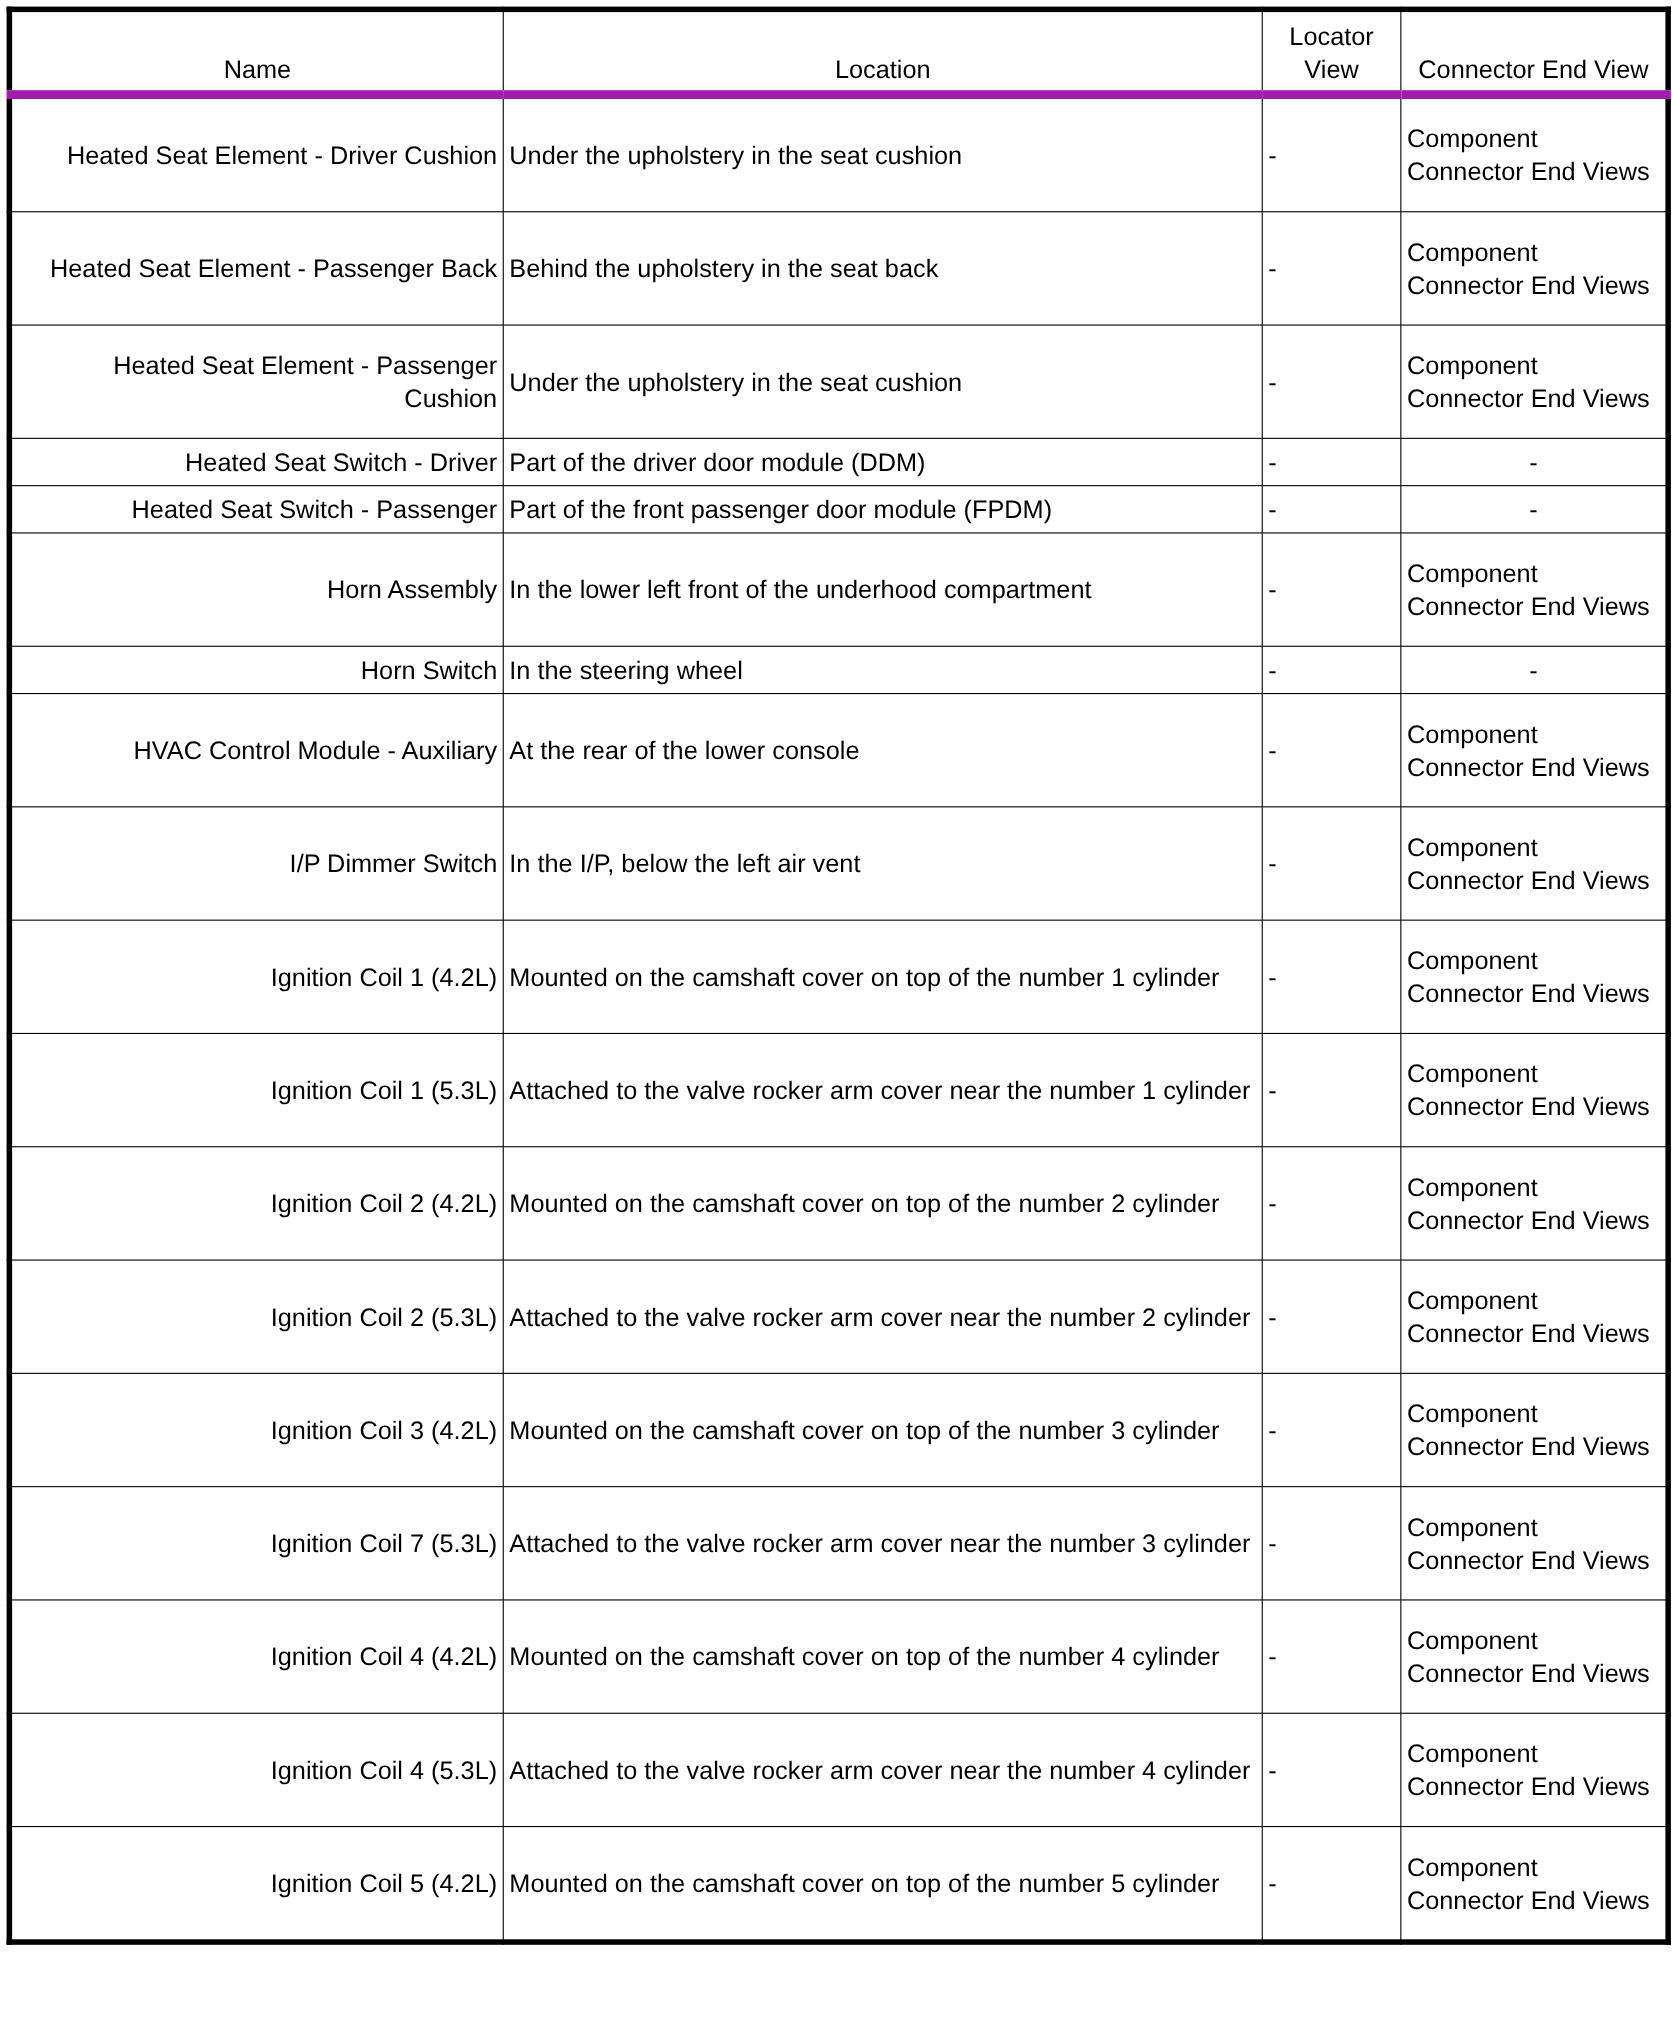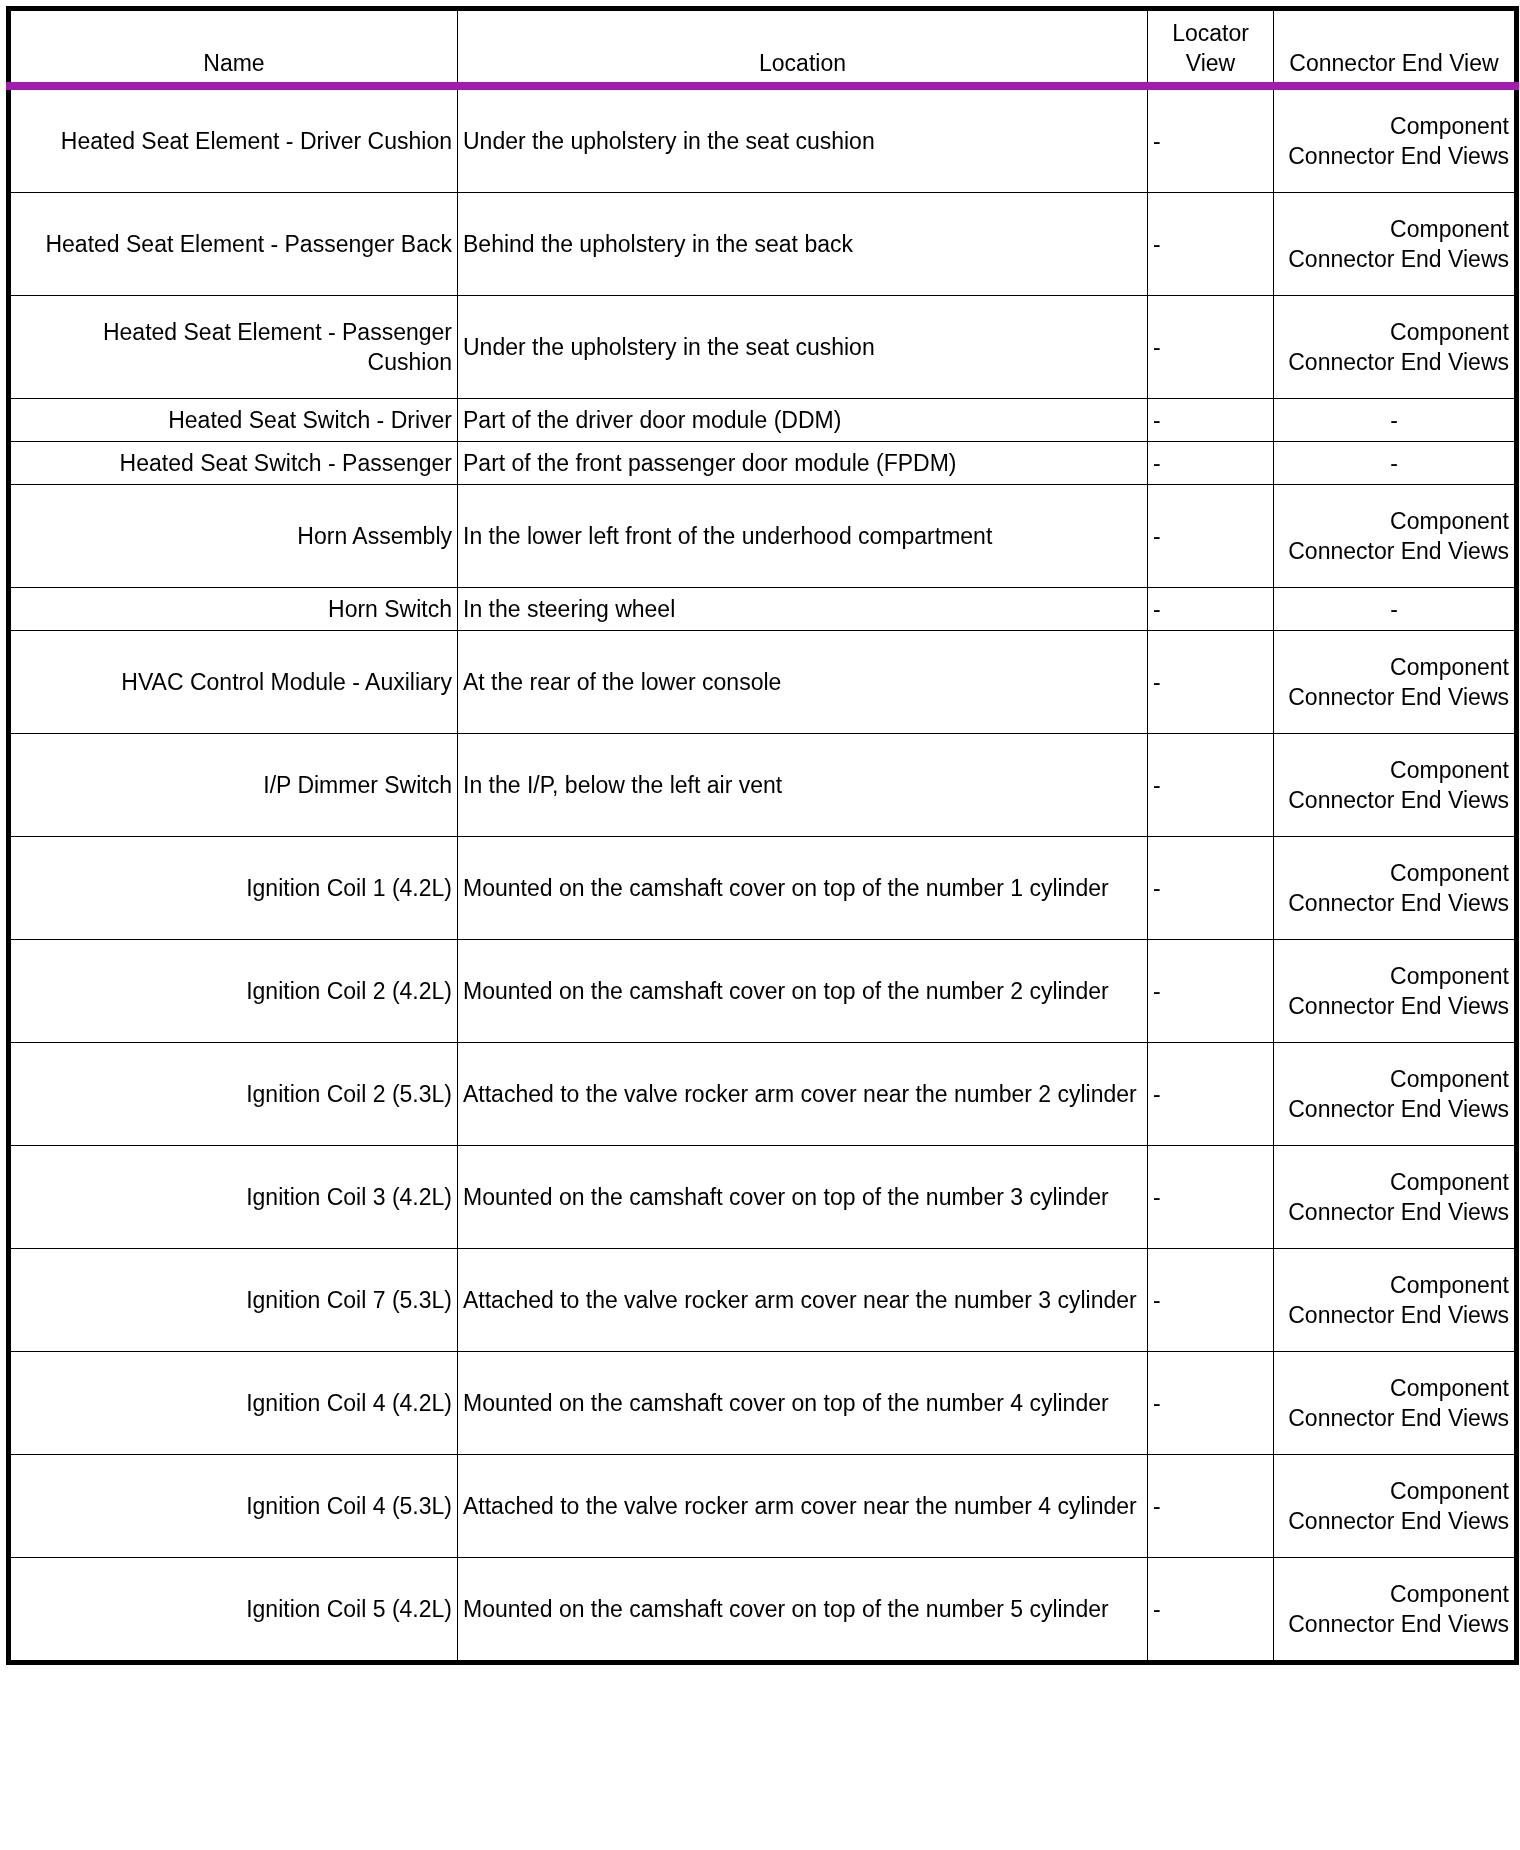--- a/index.html
+++ b/index.html
@@ -28,21 +28,21 @@
     height: 67px;
     border-bottom: 8px solid #a21caf;
   }
   col.c-name { width: 449px; }
   col.c-loc { width: 690px; }
   col.c-locv { width: 126px; }
   col.c-conn { width: 243px; }
   td.name { text-align: right; }
   td.loc { text-align: left; margin-left: 20px; }
   td.locv { text-align: left; }
-  td.conn { text-align: right; }
+  td.conn { text-align: left; }
   td.conn.dash { text-align: center; }
   tr.tall td { height: 102px; }
   tr.short td { height: 42px; }
 </style>
 </head>
 <body>
 
 <table class="grid">
   <colgroup>
     <col class="c-name">
@@ -113,20 +113,26 @@
         <td class="locv">-</td>
         <td class="conn">Component Connector End Views</td>
       </tr>
       <tr class="tall">
         <td class="name">Ignition Coil 1 (4.2L)</td>
         <td class="loc">Mounted on the camshaft cover on top of the number 1 cylinder</td>
         <td class="locv">-</td>
         <td class="conn">Component Connector End Views</td>
       </tr>
       <tr class="tall">
+        <td class="name">Ignition Coil 1 (5.3L)</td>
+        <td class="loc">Attached to the valve rocker arm cover near the number 1 cylinder</td>
+        <td class="locv">-</td>
+        <td class="conn">Component Connector End Views</td>
+      </tr>
+      <tr class="tall">
         <td class="name">Ignition Coil 2 (4.2L)</td>
         <td class="loc">Mounted on the camshaft cover on top of the number 2 cylinder</td>
         <td class="locv">-</td>
         <td class="conn">Component Connector End Views</td>
       </tr>
       <tr class="tall">
         <td class="name">Ignition Coil 2 (5.3L)</td>
         <td class="loc">Attached to the valve rocker arm cover near the number 2 cylinder</td>
         <td class="locv">-</td>
         <td class="conn">Component Connector End Views</td>

